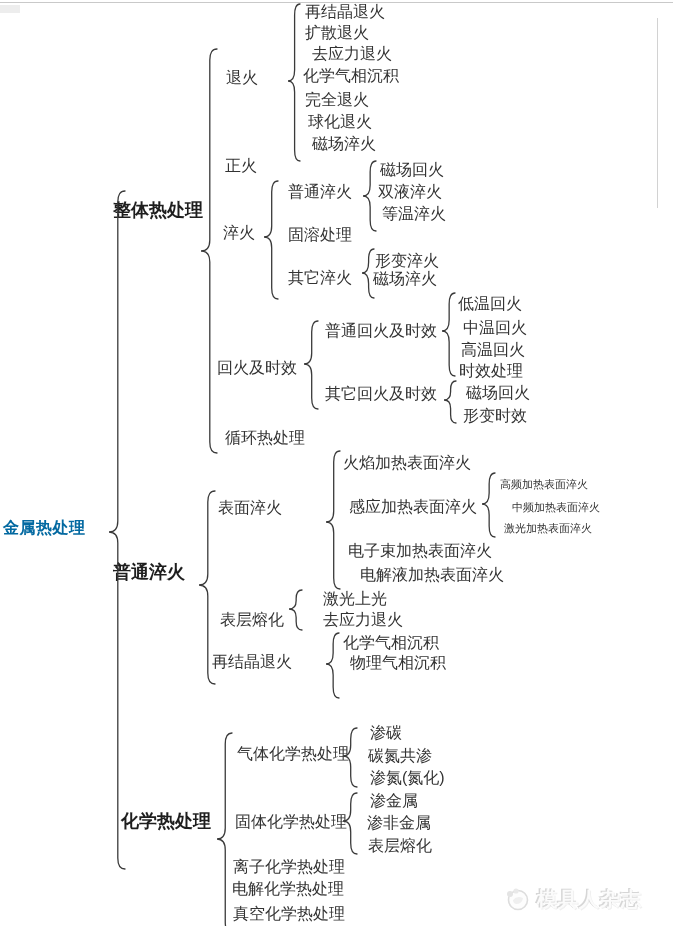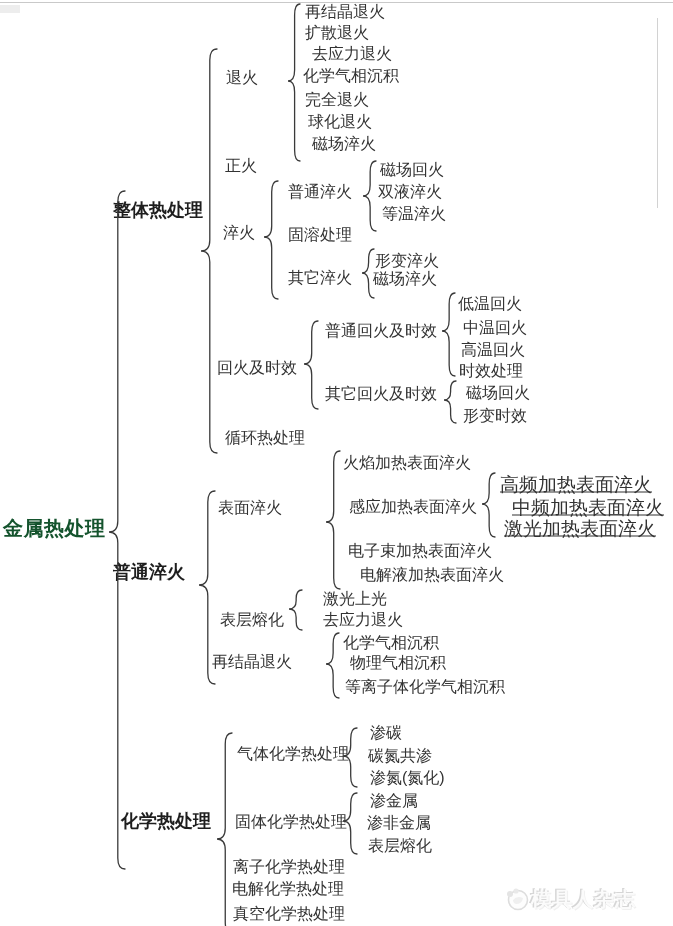--- a/index.html
+++ b/index.html
@@ -6,37 +6,37 @@
   #canvas {
     position:relative; width:673px; height:926px;
     background:#ffffff; overflow:hidden;
     font-family:"Liberation Sans", sans-serif;
     color:#2e2e2e;
   }
   .t {
     position:absolute; white-space:nowrap; line-height:1;
     font-size:16px; color:#333333; transform:translateY(-50%);
   }
-  .s { font-size:19px;text-decoration:underline; }
+  .s { font-size:11px; }
   .b2 {
     position:absolute; white-space:nowrap; line-height:1;
     font-size:18px; font-weight:bold; color:#1e1e1e; transform:translateY(-50%);
   }
   .rootlbl {
     position:absolute; white-space:nowrap; line-height:1;
-    font-size:20px; font-weight:bold; color:#14532d; transform:translateY(-50%);
+    font-size:16px; font-weight:bold; color:#0369a1; transform:translateY(-50%);
     letter-spacing:0.5px;
   }
   .brace { position:absolute; }
   #topline { position:absolute; left:0; top:2px; width:673px; height:1px; background:#c9c9c9; }
   #rightline { position:absolute; left:657px; top:18px; width:1px; height:190px; background:#d2d2d2; }
   #cornersmudge { position:absolute; left:0; top:5px; width:20px; height:8px; background:#ededed; }
   #watermark {
     position:absolute; left:504px; top:884px; height:30px;
-    display:flex; align-items:center; 
+    display:flex; align-items:center; gap:6px;
   }
   #watermark .wm-text {
     font-size:20px; font-weight:bold; letter-spacing:1px;
     color:#fbfbfb;
     text-shadow:-1.5px -1.5px 0 #d6d6d6, 1px 1px 0 #f0f0f0;
     white-space:nowrap; line-height:1;
   }
 </style>
 </head>
 <body>
@@ -100,21 +100,20 @@
 
   <div class="t s" style="left:500px;top:484px">高频加热表面淬火</div>
   <div class="t s" style="left:512px;top:507px">中频加热表面淬火</div>
   <div class="t s" style="left:504px;top:528px">激光加热表面淬火</div>
 
   <div class="t" style="left:323px;top:599px">激光上光</div>
   <div class="t" style="left:323px;top:620px">去应力退火</div>
 
   <div class="t" style="left:343px;top:643px">化学气相沉积</div>
   <div class="t" style="left:350px;top:663px">物理气相沉积</div>
-  <div class="t" style="left:345px;top:687px">等离子体化学气相沉积</div>
 
   <div class="t" style="left:237px;top:754px">气体化学热处理</div>
   <div class="t" style="left:235px;top:822px">固体化学热处理</div>
   <div class="t" style="left:233px;top:867px">离子化学热处理</div>
   <div class="t" style="left:232px;top:889px">电解化学热处理</div>
   <div class="t" style="left:233px;top:914px">真空化学热处理</div>
 
   <div class="t" style="left:370px;top:733px">渗碳</div>
   <div class="t" style="left:368px;top:756px">碳氮共渗</div>
   <div class="t" style="left:370px;top:778px">渗氮(氮化)</div>

